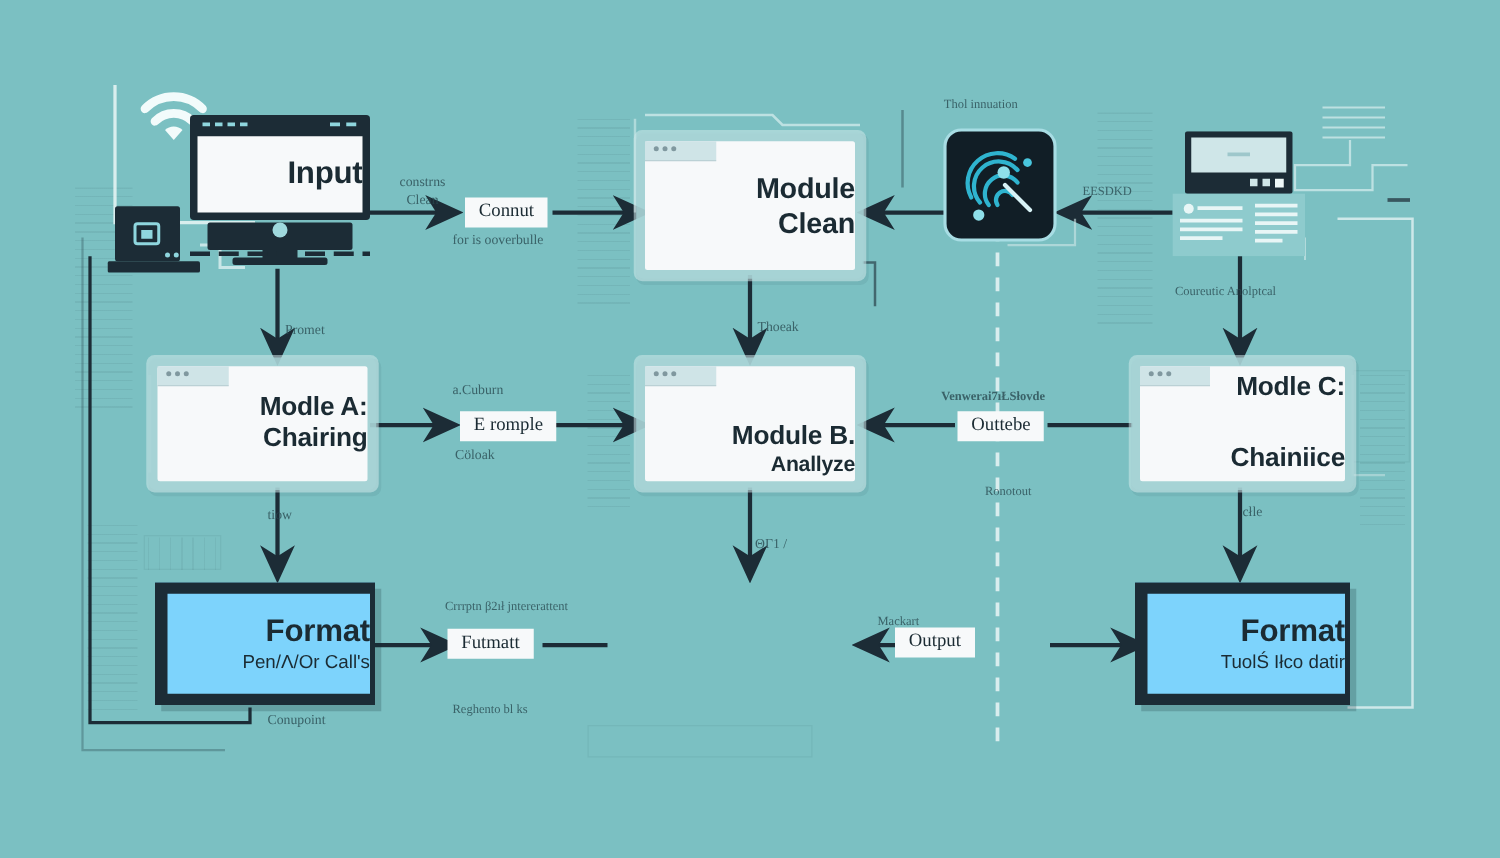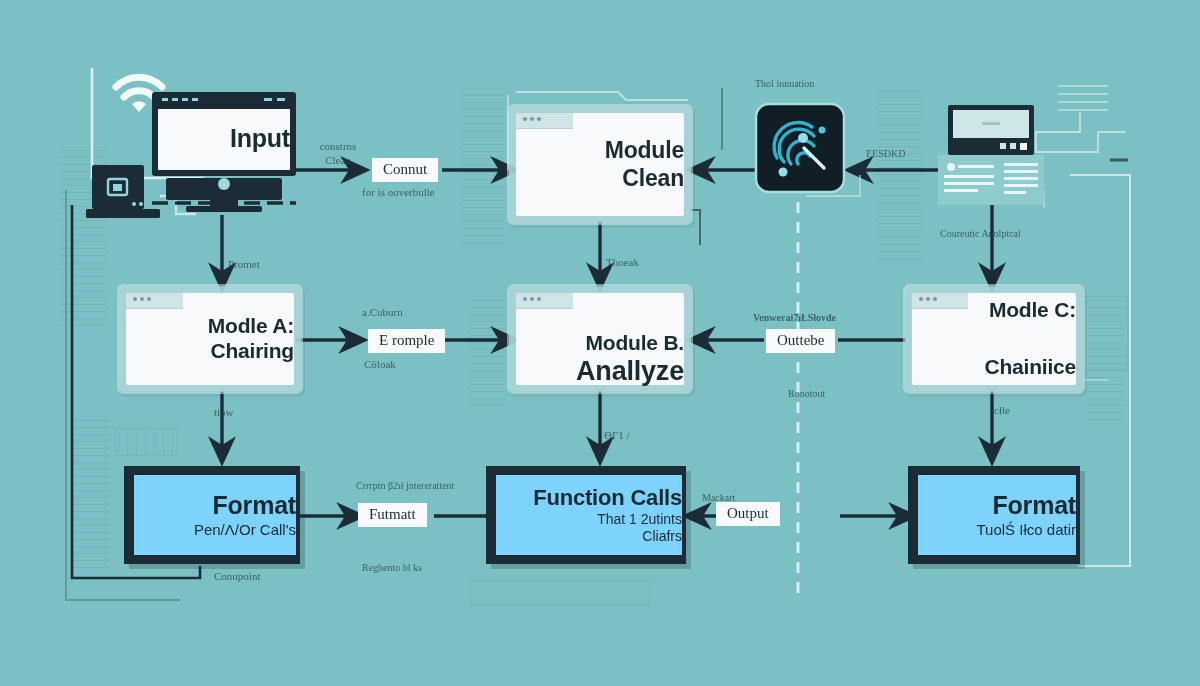--- a/index.html
+++ b/index.html
@@ -294,43 +294,38 @@
     <div class="node-title" style="font-size:21px;">Chairing</div>
   </div>
 
   <div class="node node-window" style="left:516px; top:293px; width:168px; height:92px;">
     <span class="dots">
         <i></i>
         <i></i>
         <i></i>
       </span>
     <div class="node-title" style="font-size:21px;margin-top:41px;">Module B.</div>
-    <div class="node-title" style="font-size:27px;">Anallyze</div>
+    <div class="node-title" style="font-size:17px;">Anallyze</div>
   </div>
 
   <div class="node node-window" style="left:912px; top:293px; width:164px; height:92px;gap:32px;">
     <span class="dots">
         <i></i>
         <i></i>
         <i></i>
       </span>
     <div class="node-title" style="font-size:21px;">Modle C:</div>
     <div class="node-title" style="font-size:21px;">Chainiice</div>
   </div>
 
   <div class="node node-framed" style="left:124px; top:466px; width:176px; height:98px; position:absolute;">
     <div class="node-title" style="font-size:25px;">Format</div>
     <div class="node-sub" style="font-size:15px;">Pen/Λ/Or Call's</div>
   </div>
 
-  <div class="node node-framed" style="left:486px; top:466px; width:200px; height:98px; position:absolute;">
-    <div class="node-title" style="font-size:22px;">Function Calls</div>
-    <div class="node-sub" style="font-size:14px;">That 1 2utints</div>
-    <div class="node-sub" style="font-size:14px;">Cliafrs</div>
-  </div>
 
   <div class="node node-framed" style="left:908px; top:466px; width:172px; height:98px; position:absolute;">
     <div class="node-title" style="font-size:25px;">Format</div>
     <div class="node-sub" style="font-size:15px;">TuolŚ Iłco datir</div>
   </div>
 
   <div class="chip" style="left:372px; top:158px;">Connut</div>
   <div class="chip" style="left:368px; top:329px;">E romple</div>
   <div class="chip" style="left:766px; top:329px;">Outtebe</div>
   <div class="chip" style="left:358px; top:503px;">Futmatt</div>

